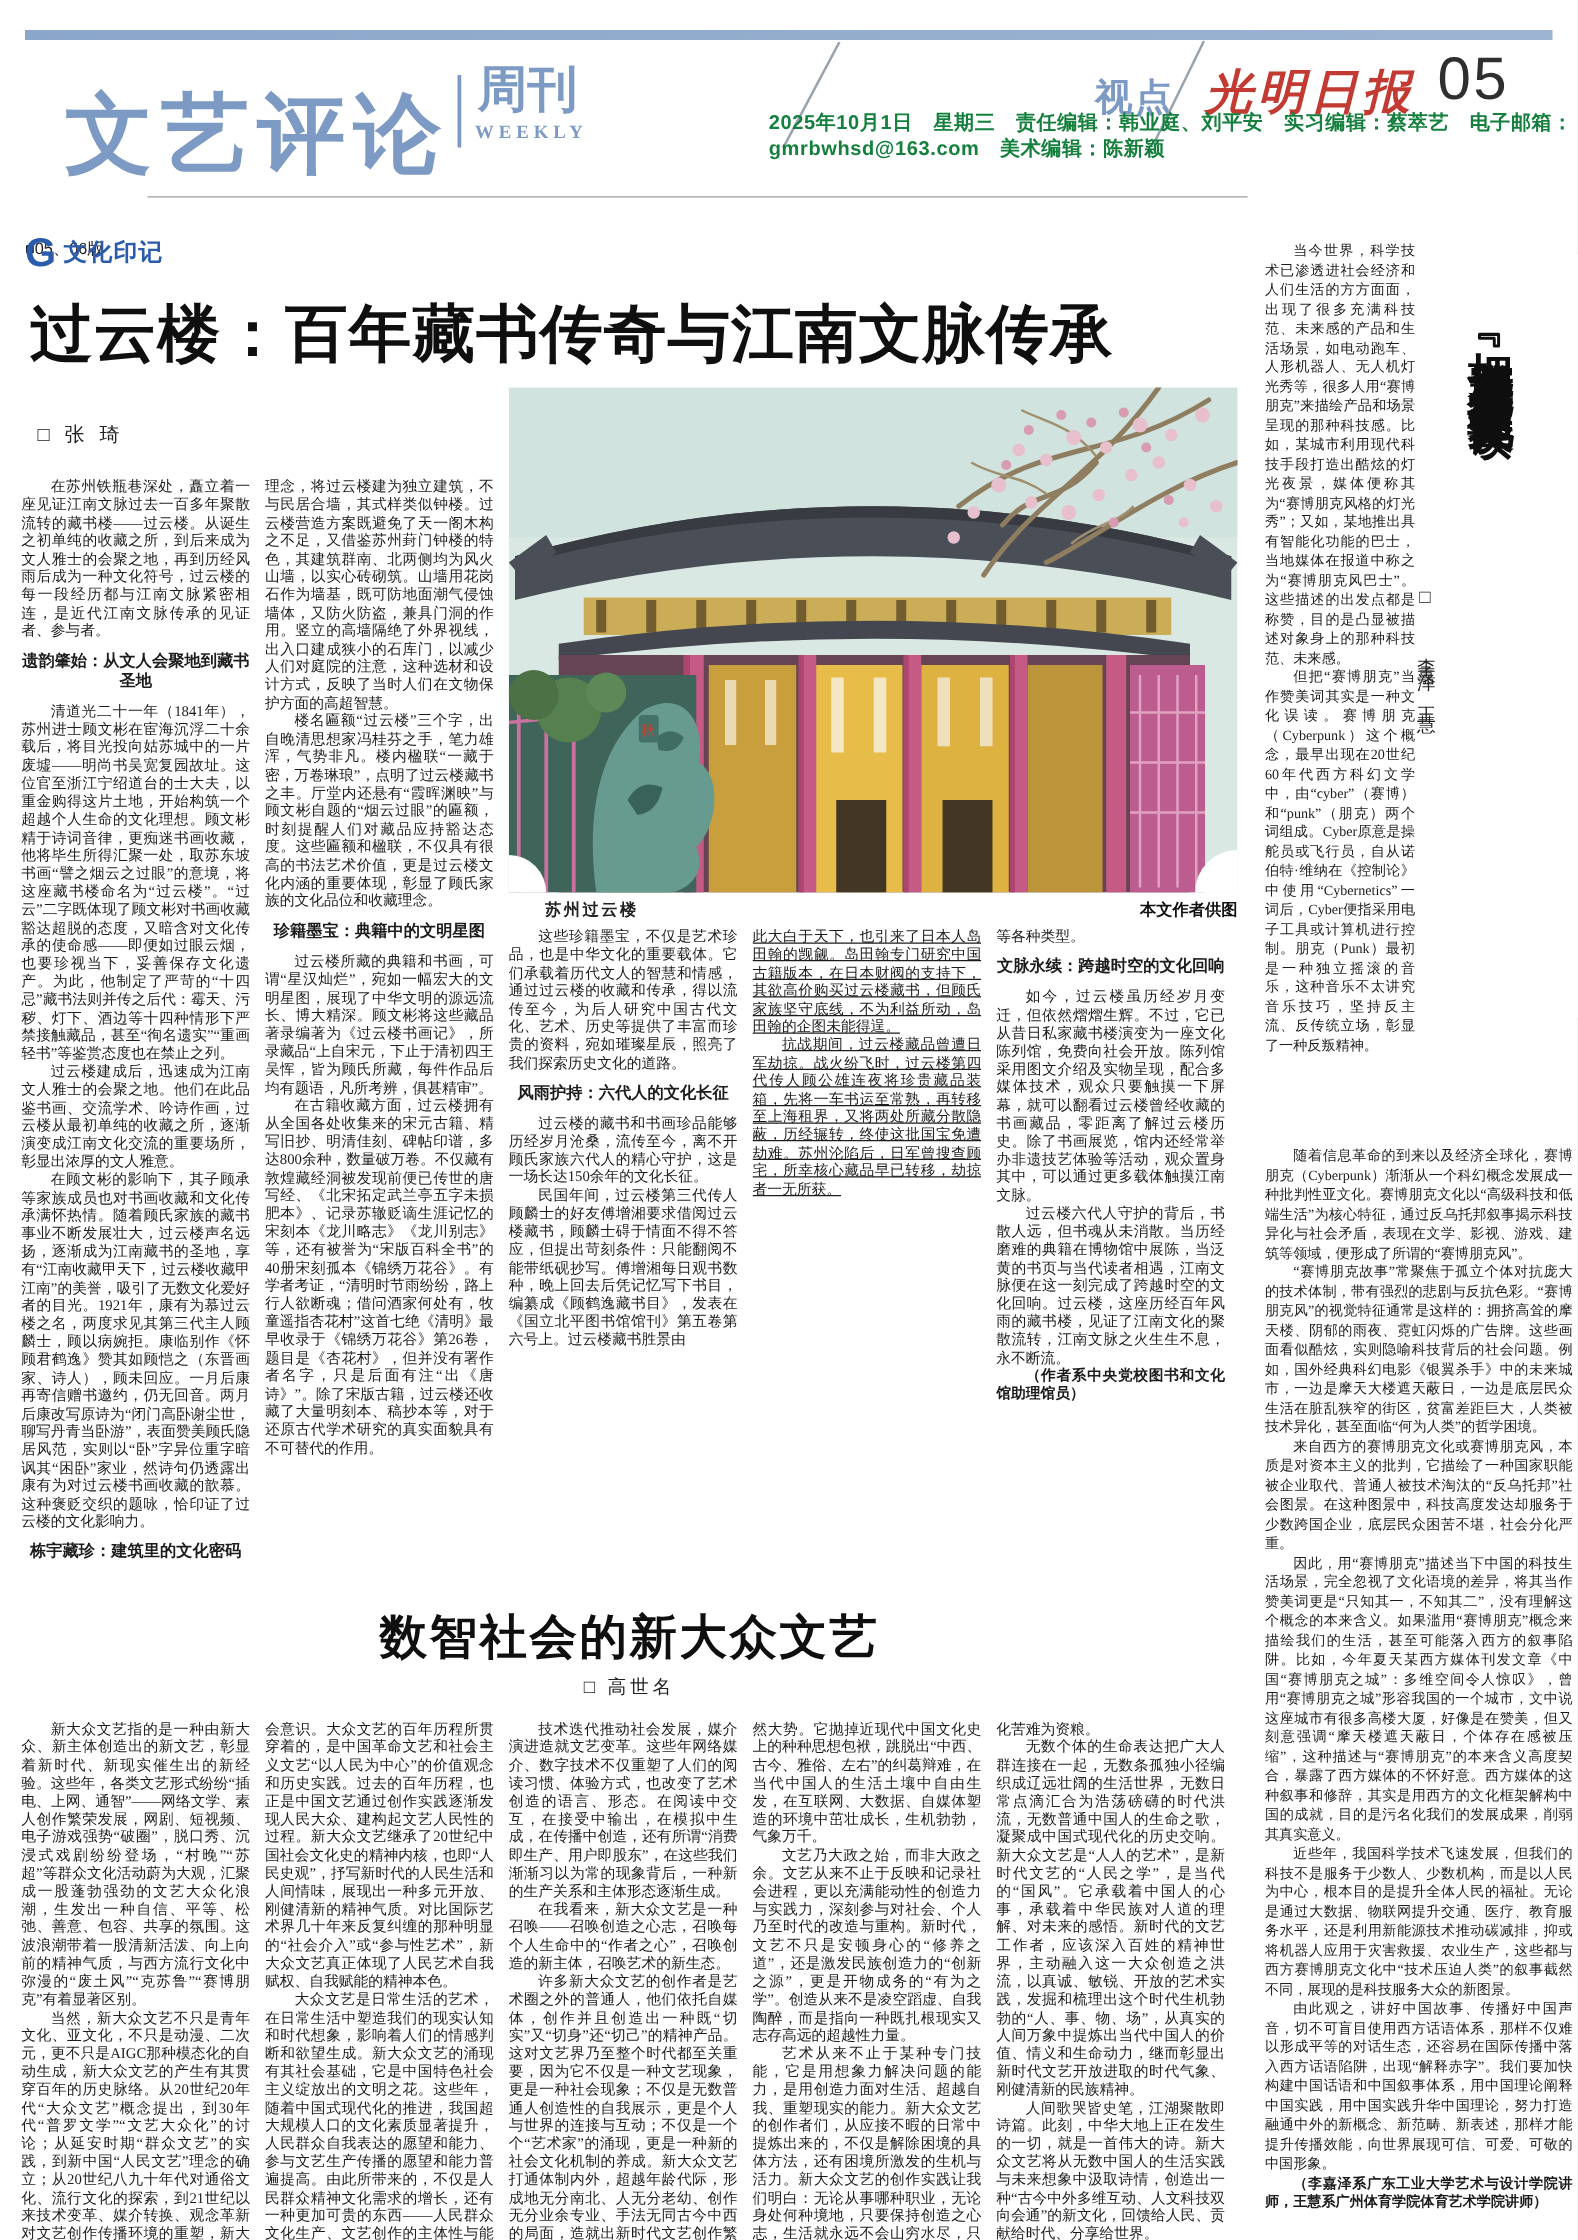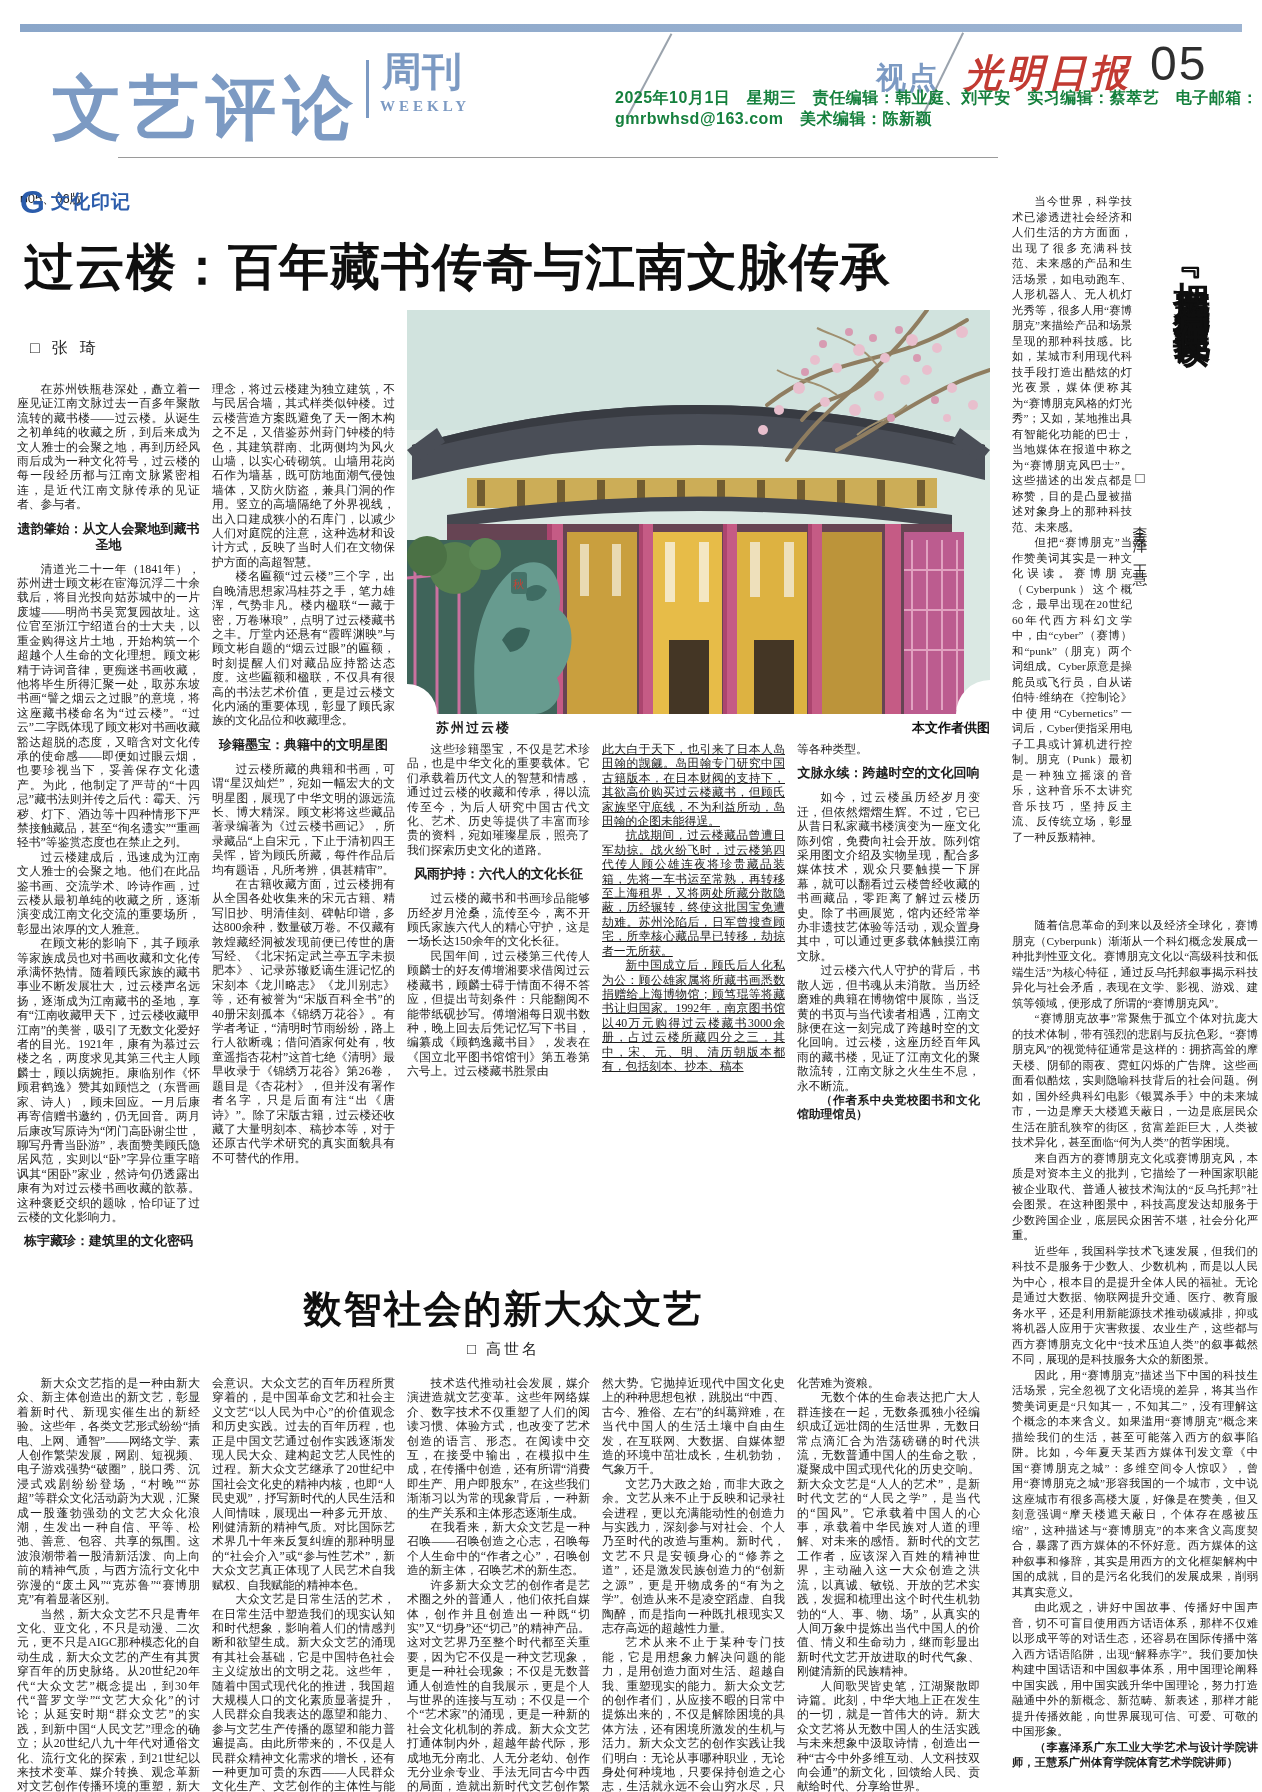--- a/index.html
+++ b/index.html
@@ -96,21 +96,20 @@
     </div>
   <div class="col" style="left:407px;top:742px;height:516px;">
       <p>这些珍籍墨宝，不仅是艺术珍品，也是中华文化的重要载体。它们承载着历代文人的智慧和情感，通过过云楼的收藏和传承，得以流传至今，为后人研究中国古代文化、艺术、历史等提供了丰富而珍贵的资料，宛如璀璨星辰，照亮了我们探索历史文化的道路。</p>
       <div class="subhead">风雨护持：六代人的文化长征</div>
       <p>过云楼的藏书和书画珍品能够历经岁月沧桑，流传至今，离不开顾氏家族六代人的精心守护，这是一场长达150余年的文化长征。</p>
       <p>民国年间，过云楼第三代传人顾麟士的好友傅增湘要求借阅过云楼藏书，顾麟士碍于情面不得不答应，但提出苛刻条件：只能翻阅不能带纸砚抄写。傅增湘每日观书数种，晚上回去后凭记忆写下书目，编纂成《顾鹤逸藏书目》，发表在《国立北平图书馆馆刊》第五卷第六号上。过云楼藏书胜景由</p>
     </div>
   <div class="col" style="left:602px;top:742px;height:516px;text-decoration:underline;">
       <p class="cont">此大白于天下，也引来了日本人岛田翰的觊觎。岛田翰专门研究中国古籍版本，在日本财阀的支持下，其欲高价购买过云楼藏书，但顾氏家族坚守底线，不为利益所动，岛田翰的企图未能得逞。</p>
       <p>抗战期间，过云楼藏品曾遭日军劫掠。战火纷飞时，过云楼第四代传人顾公雄连夜将珍贵藏品装箱，先将一车书运至常熟，再转移至上海租界，又将两处所藏分散隐蔽，历经辗转，终使这批国宝免遭劫难。苏州沦陷后，日军曾搜查顾宅，所幸核心藏品早已转移，劫掠者一无所获。</p>
-      <p>新中国成立后，顾氏后人化私为公：顾公雄家属将所藏书画悉数捐赠给上海博物馆；顾笃琨等将藏书让归国家。1992年，南京图书馆以40万元购得过云楼藏书3000余册，占过云楼所藏四分之三，其中，宋、元、明、清历朝版本都有，包括刻本、抄本、稿本</p>
     </div>
   <div class="col" style="left:797px;top:742px;height:516px;">
       <p class="cont">等各种类型。</p>
       <div class="subhead">文脉永续：跨越时空的文化回响</div>
       <p>如今，过云楼虽历经岁月变迁，但依然熠熠生辉。不过，它已从昔日私家藏书楼演变为一座文化陈列馆，免费向社会开放。陈列馆采用图文介绍及实物呈现，配合多媒体技术，观众只要触摸一下屏幕，就可以翻看过云楼曾经收藏的书画藏品，零距离了解过云楼历史。除了书画展览，馆内还经常举办非遗技艺体验等活动，观众置身其中，可以通过更多载体触摸江南文脉。</p>
       <p>过云楼六代人守护的背后，书散人远，但书魂从未消散。当历经磨难的典籍在博物馆中展陈，当泛黄的书页与当代读者相遇，江南文脉便在这一刻完成了跨越时空的文化回响。过云楼，这座历经百年风雨的藏书楼，见证了江南文化的聚散流转，江南文脉之火生生不息，永不断流。</p>
       <p class="note">（作者系中央党校图书和文化馆助理馆员）</p>
     </div>
 
   <svg class="abs" id="photo" viewBox="0 0 583 404">
@@ -251,22 +250,22 @@
   <div class="rcol" id="right-col-a">
       <p>当今世界，科学技术已渗透进社会经济和人们生活的方方面面，出现了很多充满科技范、未来感的产品和生活场景，如电动跑车、人形机器人、无人机灯光秀等，很多人用“赛博朋克”来描绘产品和场景呈现的那种科技感。比如，某城市利用现代科技手段打造出酷炫的灯光夜景，媒体便称其为“赛博朋克风格的灯光秀”；又如，某地推出具有智能化功能的巴士，当地媒体在报道中称之为“赛博朋克风巴士”。这些描述的出发点都是称赞，目的是凸显被描述对象身上的那种科技范、未来感。</p>
       <p>但把“赛博朋克”当作赞美词其实是一种文化误读。赛博朋克（Cyberpunk）这个概念，最早出现在20世纪60年代西方科幻文学中，由“cyber”（赛博）和“punk”（朋克）两个词组成。Cyber原意是操舵员或飞行员，自从诺伯特·维纳在《控制论》中使用“Cybernetics”一词后，Cyber便指采用电子工具或计算机进行控制。朋克（Punk）最初是一种独立摇滚的音乐，这种音乐不太讲究音乐技巧，坚持反主流、反传统立场，彰显了一种反叛精神。</p>
     </div>
   <div class="abs" id="right-title">把『赛博朋克』当作赞美词是文化误读</div>
   <div class="abs" id="right-authors">□ 李嘉泽　王慧</div>
   <div class="rcol" id="right-wide">
       <p>随着信息革命的到来以及经济全球化，赛博朋克（Cyberpunk）渐渐从一个科幻概念发展成一种批判性亚文化。赛博朋克文化以“高级科技和低端生活”为核心特征，通过反乌托邦叙事揭示科技异化与社会矛盾，表现在文学、影视、游戏、建筑等领域，便形成了所谓的“赛博朋克风”。</p>
       <p>“赛博朋克故事”常聚焦于孤立个体对抗庞大的技术体制，带有强烈的悲剧与反抗色彩。“赛博朋克风”的视觉特征通常是这样的：拥挤高耸的摩天楼、阴郁的雨夜、霓虹闪烁的广告牌。这些画面看似酷炫，实则隐喻科技背后的社会问题。例如，国外经典科幻电影《银翼杀手》中的未来城市，一边是摩天大楼遮天蔽日，一边是底层民众生活在脏乱狭窄的街区，贫富差距巨大，人类被技术异化，甚至面临“何为人类”的哲学困境。</p>
       <p>来自西方的赛博朋克文化或赛博朋克风，本质是对资本主义的批判，它描绘了一种国家职能被企业取代、普通人被技术淘汰的“反乌托邦”社会图景。在这种图景中，科技高度发达却服务于少数跨国企业，底层民众困苦不堪，社会分化严重。</p>
+      <p>因此，用“赛博朋克”描述当下中国的科技生活场景，完全忽视了文化语境的差异，将其当作赞美词更是“只知其一，不知其二”，没有理解这个概念的本来含义。如果滥用“赛博朋克”概念来描绘我们的生活，甚至可能落入西方的叙事陷阱。比如，今年夏天某西方媒体刊发文章《中国“赛博朋克之城”：多维空间令人惊叹》，曾用“赛博朋克之城”形容我国的一个城市，文中说这座城市有很多高楼大厦，好像是在赞美，但又刻意强调“摩天楼遮天蔽日，个体存在感被压缩”，这种描述与“赛博朋克”的本来含义高度契合，暴露了西方媒体的不怀好意。西方媒体的这种叙事和修辞，其实是用西方的文化框架解构中国的成就，目的是污名化我们的发展成果，削弱其真实意义。</p>
       <p>近些年，我国科学技术飞速发展，但我们的科技不是服务于少数人、少数机构，而是以人民为中心，根本目的是提升全体人民的福祉。无论是通过大数据、物联网提升交通、医疗、教育服务水平，还是利用新能源技术推动碳减排，抑或将机器人应用于灾害救援、农业生产，这些都与西方赛博朋克文化中“技术压迫人类”的叙事截然不同，展现的是科技服务大众的新图景。</p>
-      <p>因此，用“赛博朋克”描述当下中国的科技生活场景，完全忽视了文化语境的差异，将其当作赞美词更是“只知其一，不知其二”，没有理解这个概念的本来含义。如果滥用“赛博朋克”概念来描绘我们的生活，甚至可能落入西方的叙事陷阱。比如，今年夏天某西方媒体刊发文章《中国“赛博朋克之城”：多维空间令人惊叹》，曾用“赛博朋克之城”形容我国的一个城市，文中说这座城市有很多高楼大厦，好像是在赞美，但又刻意强调“摩天楼遮天蔽日，个体存在感被压缩”，这种描述与“赛博朋克”的本来含义高度契合，暴露了西方媒体的不怀好意。西方媒体的这种叙事和修辞，其实是用西方的文化框架解构中国的成就，目的是污名化我们的发展成果，削弱其真实意义。</p>
       <p>由此观之，讲好中国故事、传播好中国声音，切不可盲目使用西方话语体系，那样不仅难以形成平等的对话生态，还容易在国际传播中落入西方话语陷阱，出现“解释赤字”。我们要加快构建中国话语和中国叙事体系，用中国理论阐释中国实践，用中国实践升华中国理论，努力打造融通中外的新概念、新范畴、新表述，那样才能提升传播效能，向世界展现可信、可爱、可敬的中国形象。</p>
       <p class="note">（李嘉泽系广东工业大学艺术与设计学院讲师，王慧系广州体育学院体育艺术学院讲师）</p>
     </div>
 
   <div class="abs" id="bottom-author">□ 高世名</div>
   <div class="abs" id="bottom-title">数智社会的新大众文艺</div>
   <div class="col" style="left:17px;top:1376px;height:416px;">
       <p>新大众文艺指的是一种由新大众、新主体创造出的新文艺，彰显着新时代、新现实催生出的新经验。这些年，各类文艺形式纷纷“插电、上网、通智”——网络文学、素人创作繁荣发展，网剧、短视频、电子游戏强势“破圈”，脱口秀、沉浸式戏剧纷纷登场，“村晚”“苏超”等群众文化活动蔚为大观，汇聚成一股蓬勃强劲的文艺大众化浪潮，生发出一种自信、平等、松弛、善意、包容、共享的氛围。这波浪潮带着一股清新活泼、向上向前的精神气质，与西方流行文化中弥漫的“废土风”“克苏鲁”“赛博朋克”有着显著区别。</p>
       <p>当然，新大众文艺不只是青年文化、亚文化，不只是动漫、二次元，更不只是AIGC那种模态化的自动生成，新大众文艺的产生有其贯穿百年的历史脉络。从20世纪20年代“大众文艺”概念提出，到30年代“普罗文学”“文艺大众化”的讨论；从延安时期“群众文艺”的实践，到新中国“人民文艺”理念的确立；从20世纪八九十年代对通俗文化、流行文化的探索，到21世纪以来技术变革、媒介转换、观念革新对文艺创作传播环境的重塑，新大众文艺才在新时代的土壤中应运而生。</p>
     </div>

